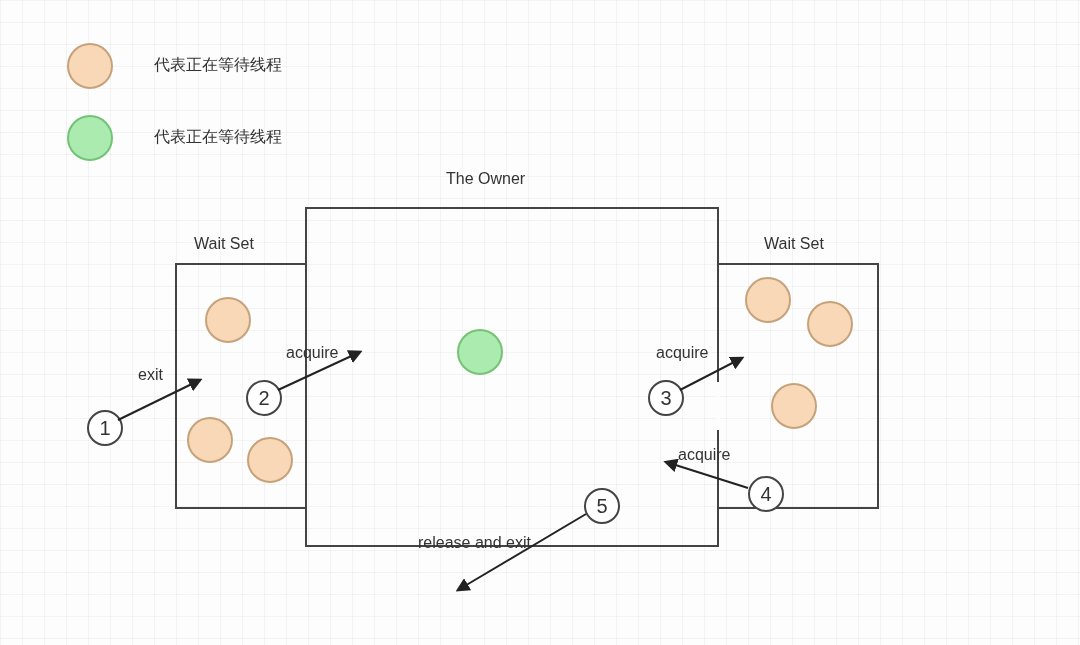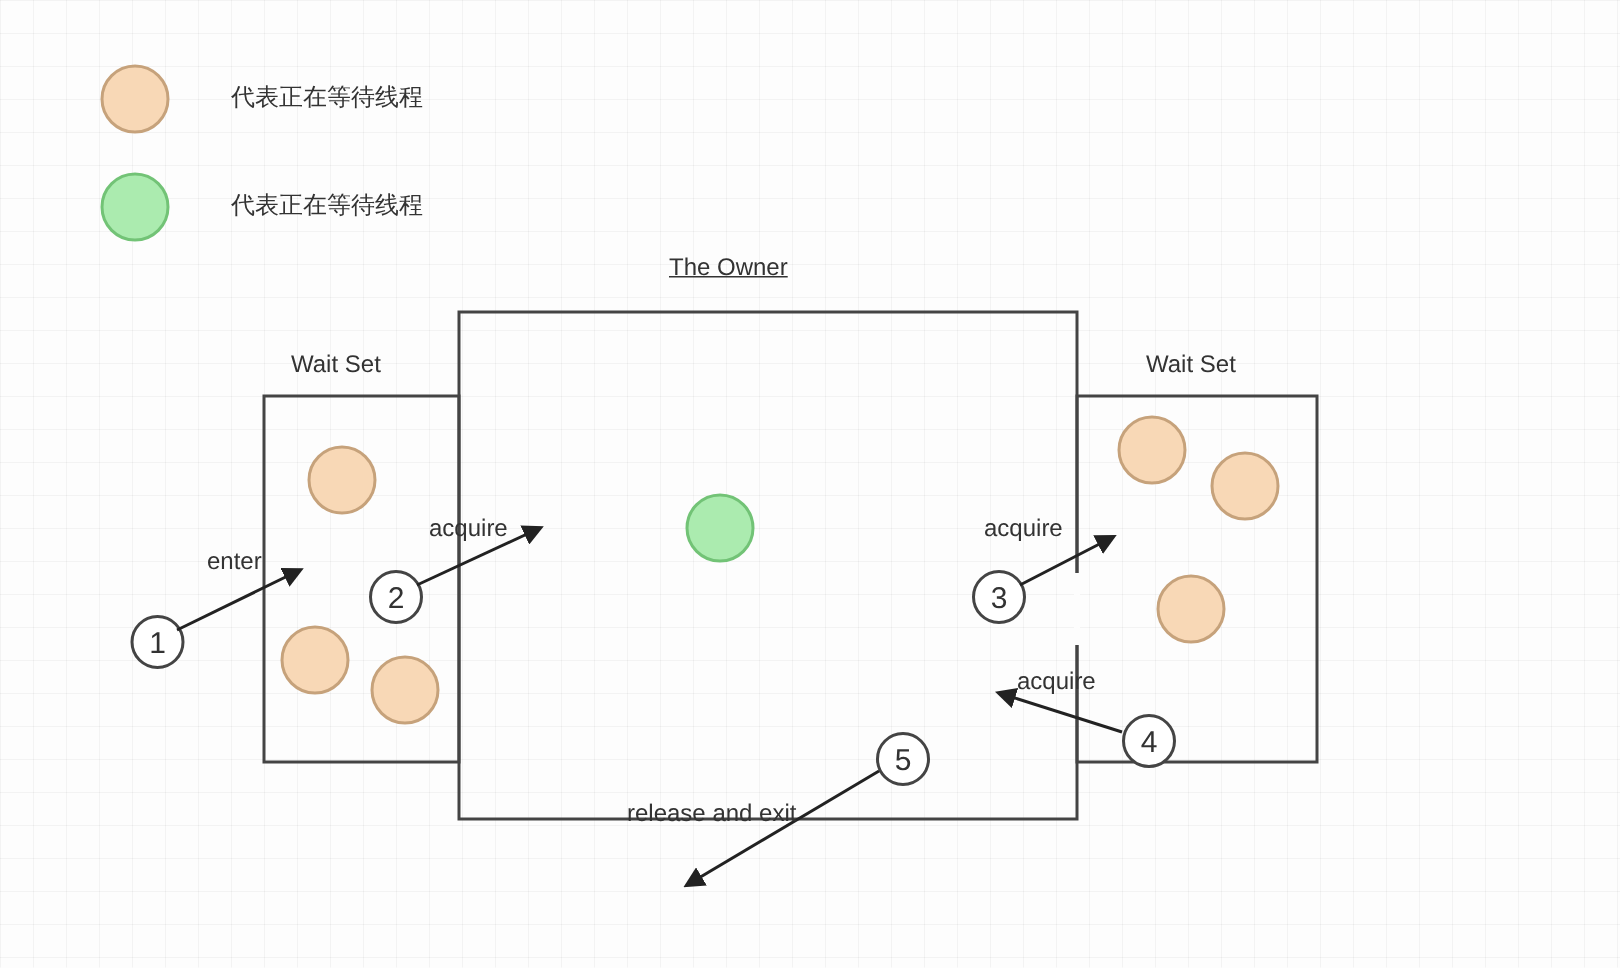--- a/index.html
+++ b/index.html
@@ -64,20 +64,20 @@
 
   <line x1="118" y1="420" x2="200" y2="380" stroke="#222" stroke-width="2" marker-end="url(#ah)"></line>
   <line x1="278" y1="390" x2="360" y2="352" stroke="#222" stroke-width="2" marker-end="url(#ah)"></line>
   <line x1="680" y1="390" x2="742" y2="358" stroke="#222" stroke-width="2" marker-end="url(#ah)"></line>
   <line x1="748" y1="488" x2="666" y2="462" stroke="#222" stroke-width="2" marker-end="url(#ah)"></line>
   <line x1="586" y1="514" x2="458" y2="590" stroke="#222" stroke-width="2" marker-end="url(#ah)"></line>
 </svg>
 
 <div class="lbl" style="left:154px; top:55px;">代表正在等待线程</div>
 <div class="lbl" style="left:154px; top:127px;">代表正在等待线程</div>
-<div class="lbl" style="left:446px; top:170px;text-decoration:underline;">The Owner</div>
+<div class="lbl" style="left:446px; top:170px;">The Owner</div>
 <div class="lbl" style="left:194px; top:235px;">Wait Set</div>
 <div class="lbl" style="left:764px; top:235px;">Wait Set</div>
-<div class="lbl" style="left:138px; top:366px;">enter</div>
+<div class="lbl" style="left:138px; top:366px;">exit</div>
 <div class="lbl" style="left:286px; top:344px;">acquire</div>
 <div class="lbl" style="left:656px; top:344px;">acquire</div>
 <div class="lbl" style="left:678px; top:446px;">acquire</div>
 <div class="lbl" style="left:418px; top:502px;margin-top:32px;">release and exit</div>
 
 </body></html>

